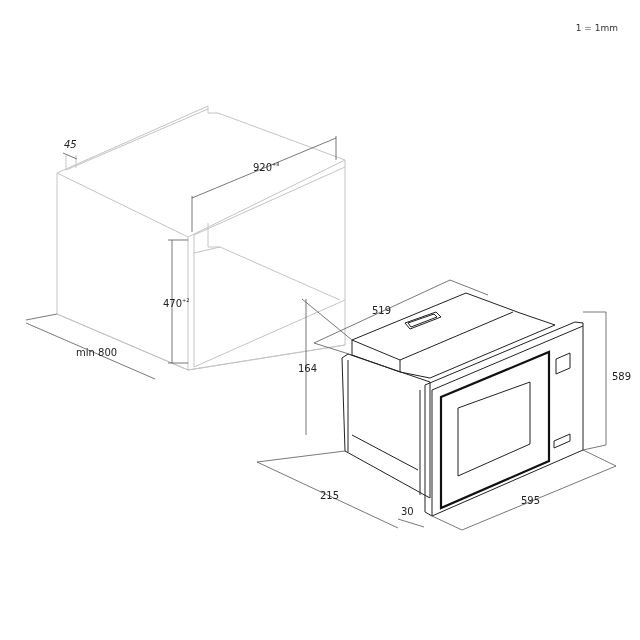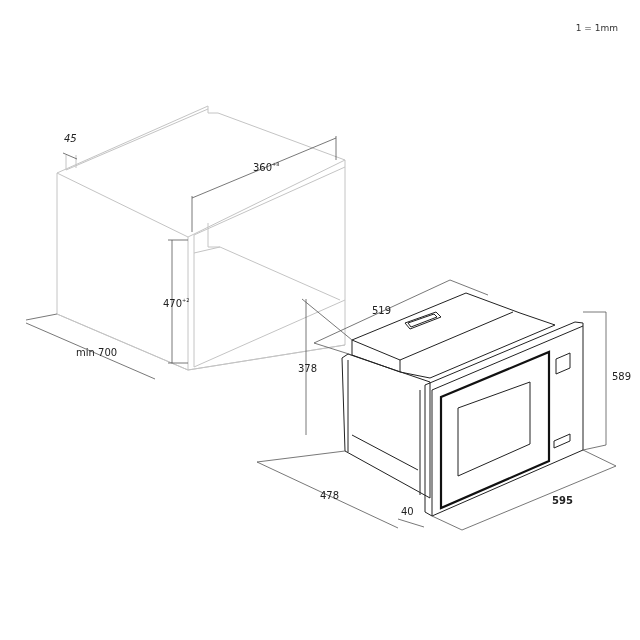--- a/index.html
+++ b/index.html
@@ -92,44 +92,44 @@
     <line class="dim" x1="583" y1="302" x2="606" y2="302"></line>
     <line class="dim" x1="583" y1="440" x2="606" y2="435"></line>
     <line class="dim" x1="257" y1="452" x2="398" y2="518"></line>
     <line class="dim" x1="257" y1="452" x2="345" y2="441"></line>
     <line class="dim" x1="398" y1="509" x2="424" y2="517"></line>
     <line class="dim" x1="462" y1="520" x2="616" y2="456"></line>
     <line class="dim" x1="432" y1="506" x2="462" y2="520"></line>
     <line class="dim" x1="583" y1="440" x2="616" y2="456"></line>
   </svg>
 
-  <span class="lbl" style="left:64px;top:124px;font-style:italic;">
+  <span class="lbl" style="left:64px;top:130px;font-style:italic;">
     <span>45</span>
   </span>
   <span class="lbl" style="left:253px;top:152px;">
-    <span>360</span><sup>+8</sup>
+    <span>920</span><sup>+8</sup>
   </span>
   <span class="lbl" style="left:163px;top:288px;">
     <span>470</span><sup>+2</sup>
   </span>
   <span class="lbl" style="left:76px;top:338px;">
-    <span>min 700</span>
+    <span>min 800</span>
   </span>
 
   <span class="lbl" style="left:372px;top:296px;">
     <span>519</span>
   </span>
   <span class="lbl" style="left:298px;top:354px;">
-    <span>378</span>
+    <span>164</span>
   </span>
   <span class="lbl" style="left:612px;top:362px;">
     <span>589</span>
   </span>
   <span class="lbl" style="left:320px;top:481px;">
-    <span>478</span>
+    <span>215</span>
   </span>
   <span class="lbl" style="left:401px;top:497px;">
-    <span>40</span>
+    <span>30</span>
   </span>
-  <span class="lbl" style="left:552px;top:486px;font-weight:bold;">
+  <span class="lbl" style="left:521px;top:486px;">
     <span>595</span>
   </span>
 </div>
 
 </body></html>

